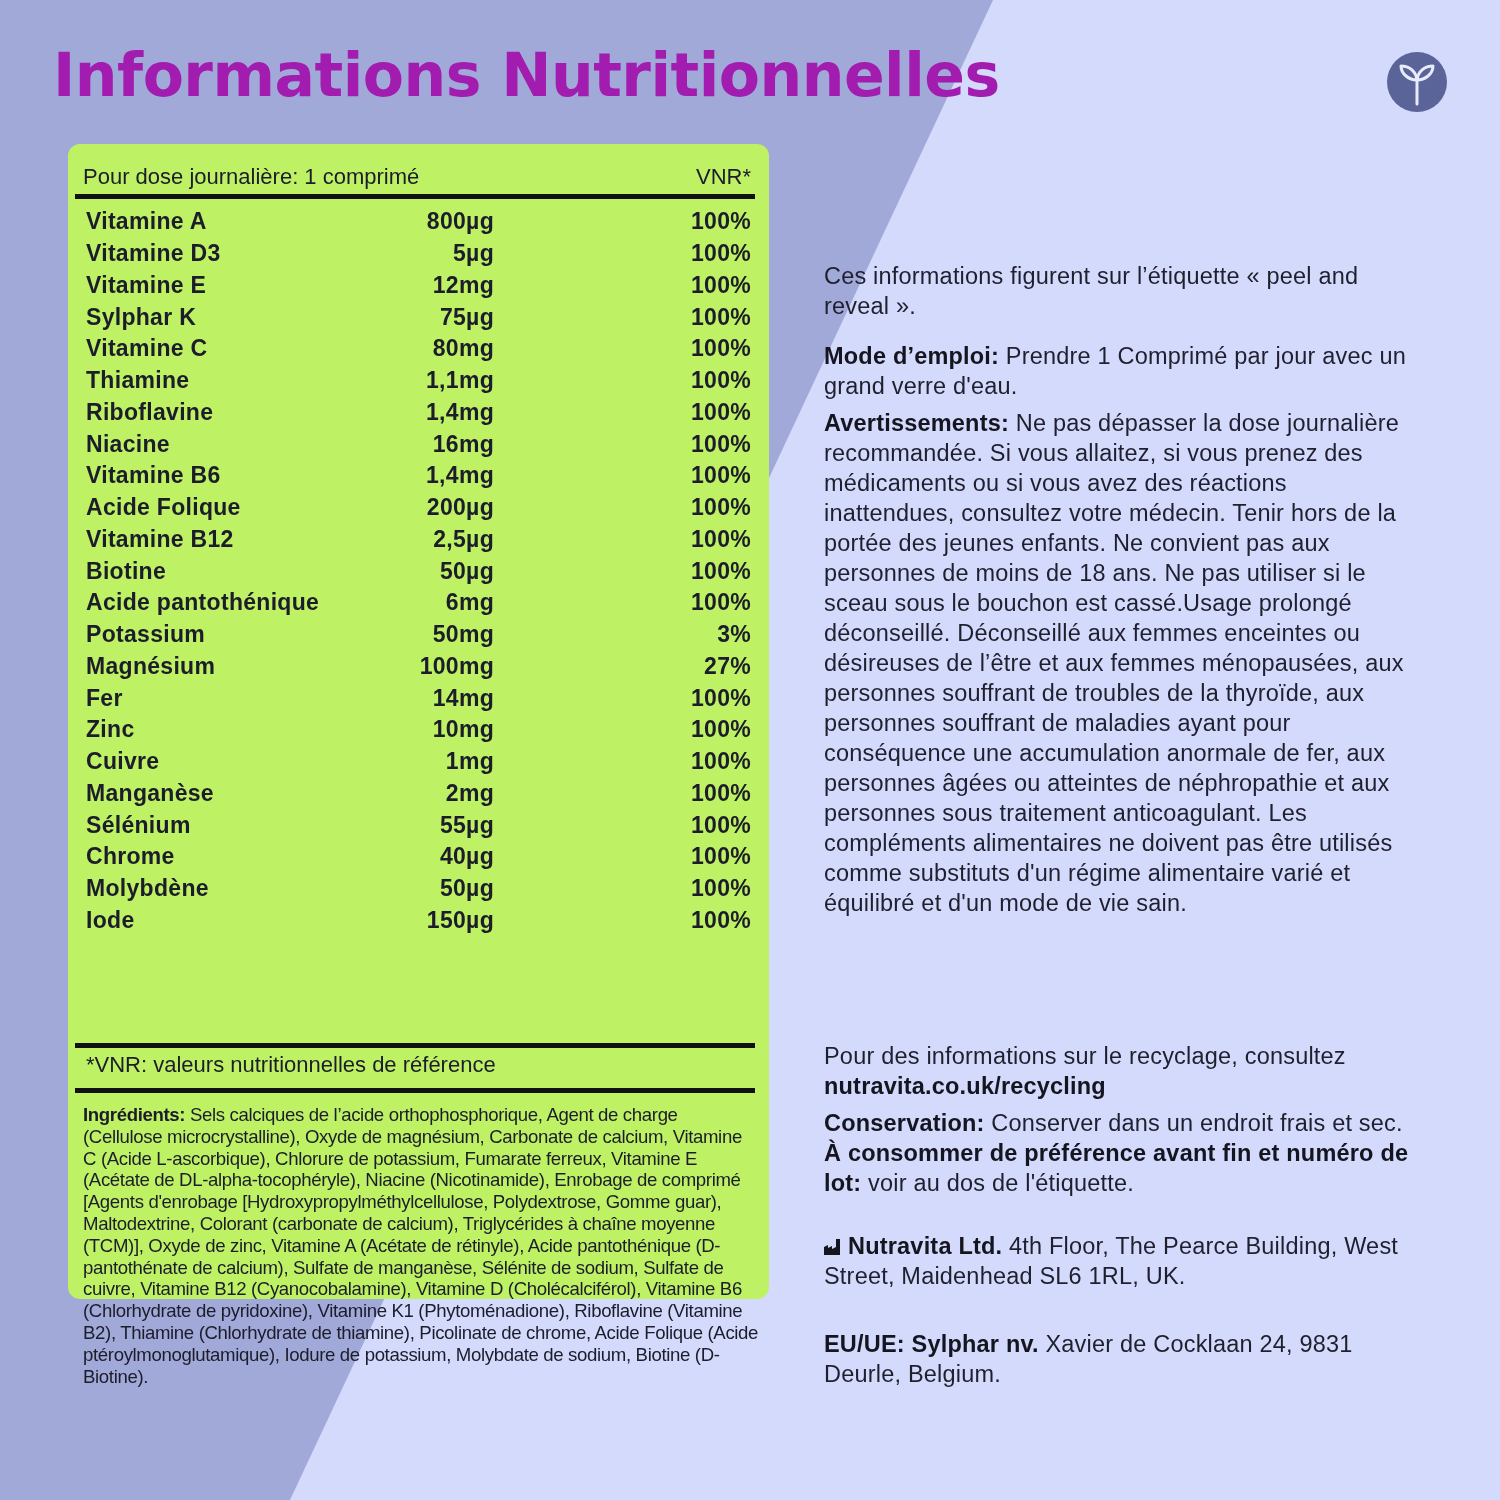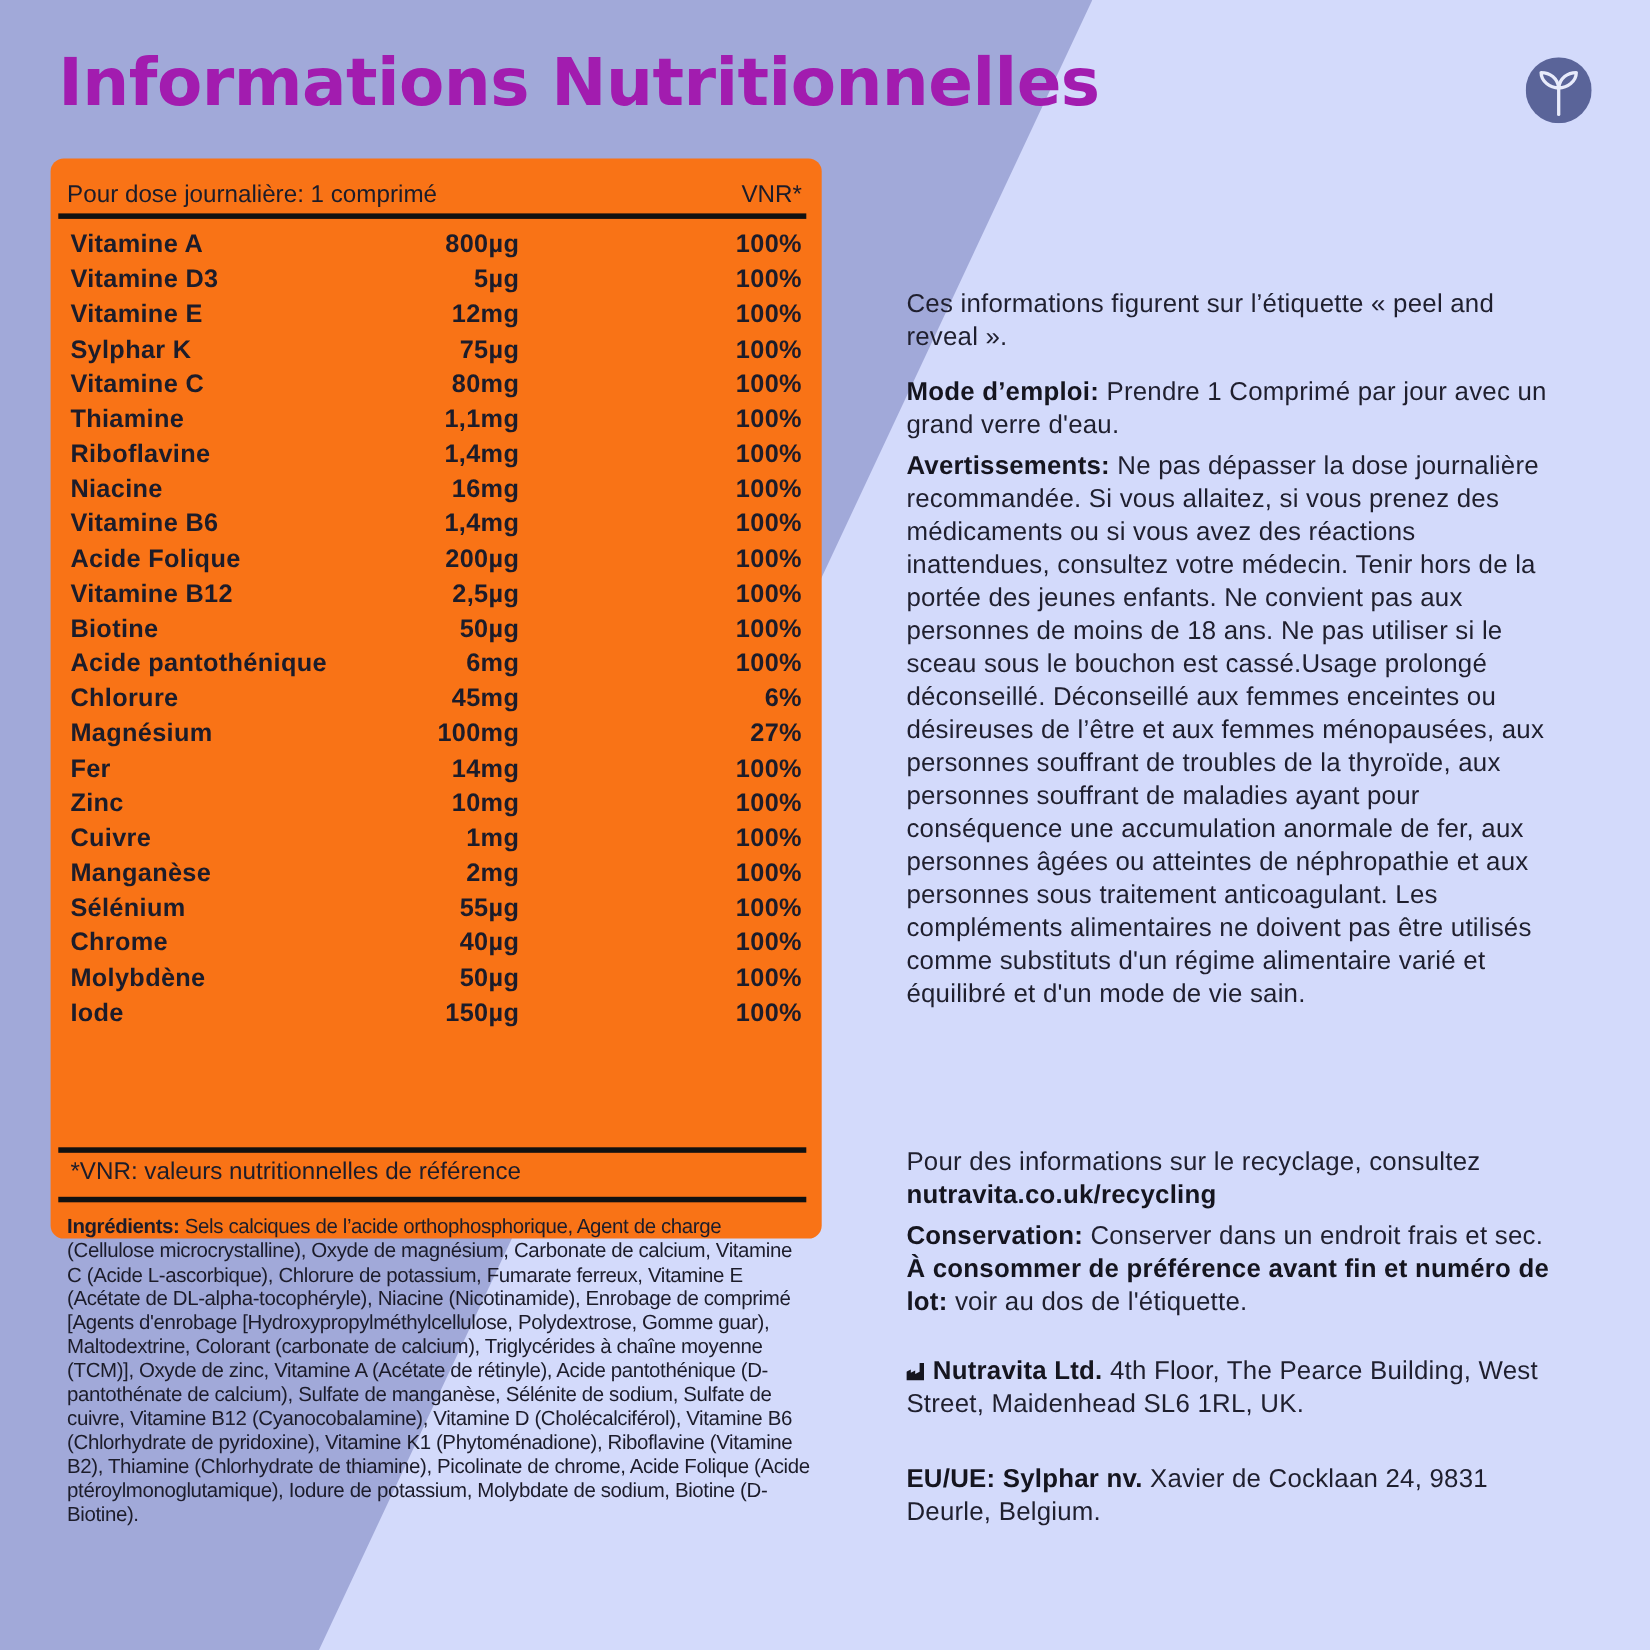--- a/index.html
+++ b/index.html
@@ -16,22 +16,22 @@
   }
   .title {
     position: absolute; left: 53px; top: 40px; margin: 0;
     font-size: 60px; font-weight: bold; color: #a21caf; letter-spacing: -0.5px;
     font-family: "DejaVu Sans", sans-serif;
   }
   .logo {
     position: absolute; left: 1387px; top: 52px; width: 60px; height: 60px;
   }
   .card {
-    position: absolute; left: 46px; top: 144px; width: 701px; height: 982px;
-    background: #f97316; border-radius: 12px; box-sizing: border-box;
+    position: absolute; left: 68px; top: 144px; width: 701px; height: 1155px;
+    background: #bef264; border-radius: 12px; box-sizing: border-box;
   }
   .nut-header {
     position: absolute; left: 15px; right: 18px; top: 18px; height: 30px;
     font-size: 22px; display: flex; justify-content: space-between; align-items: center;
   }
   .rule-thick { position: absolute; left: 7px; right: 14px; height: 5px; background: #111; }
   .rows { position: absolute; left: 18px; right: 18px; top: 62px; font-weight: bold; }
   .row {
     height: 31.75px; display: flex; align-items: center; font-size: 23px;
     letter-spacing: 0.3px;
@@ -137,23 +137,23 @@
         <span class="n">Biotine</span>
         <span class="q">50µg</span>
         <span class="v">100%</span>
       </div>
       <div class="row">
         <span class="n">Acide pantothénique</span>
         <span class="q">6mg</span>
         <span class="v">100%</span>
       </div>
       <div class="row">
-        <span class="n">Chlorure</span>
-        <span class="q">45mg</span>
-        <span class="v">6%</span>
+        <span class="n">Potassium</span>
+        <span class="q">50mg</span>
+        <span class="v">3%</span>
       </div>
       <div class="row">
         <span class="n">Magnésium</span>
         <span class="q">100mg</span>
         <span class="v">27%</span>
       </div>
       <div class="row">
         <span class="n">Fer</span>
         <span class="q">14mg</span>
         <span class="v">100%</span>

